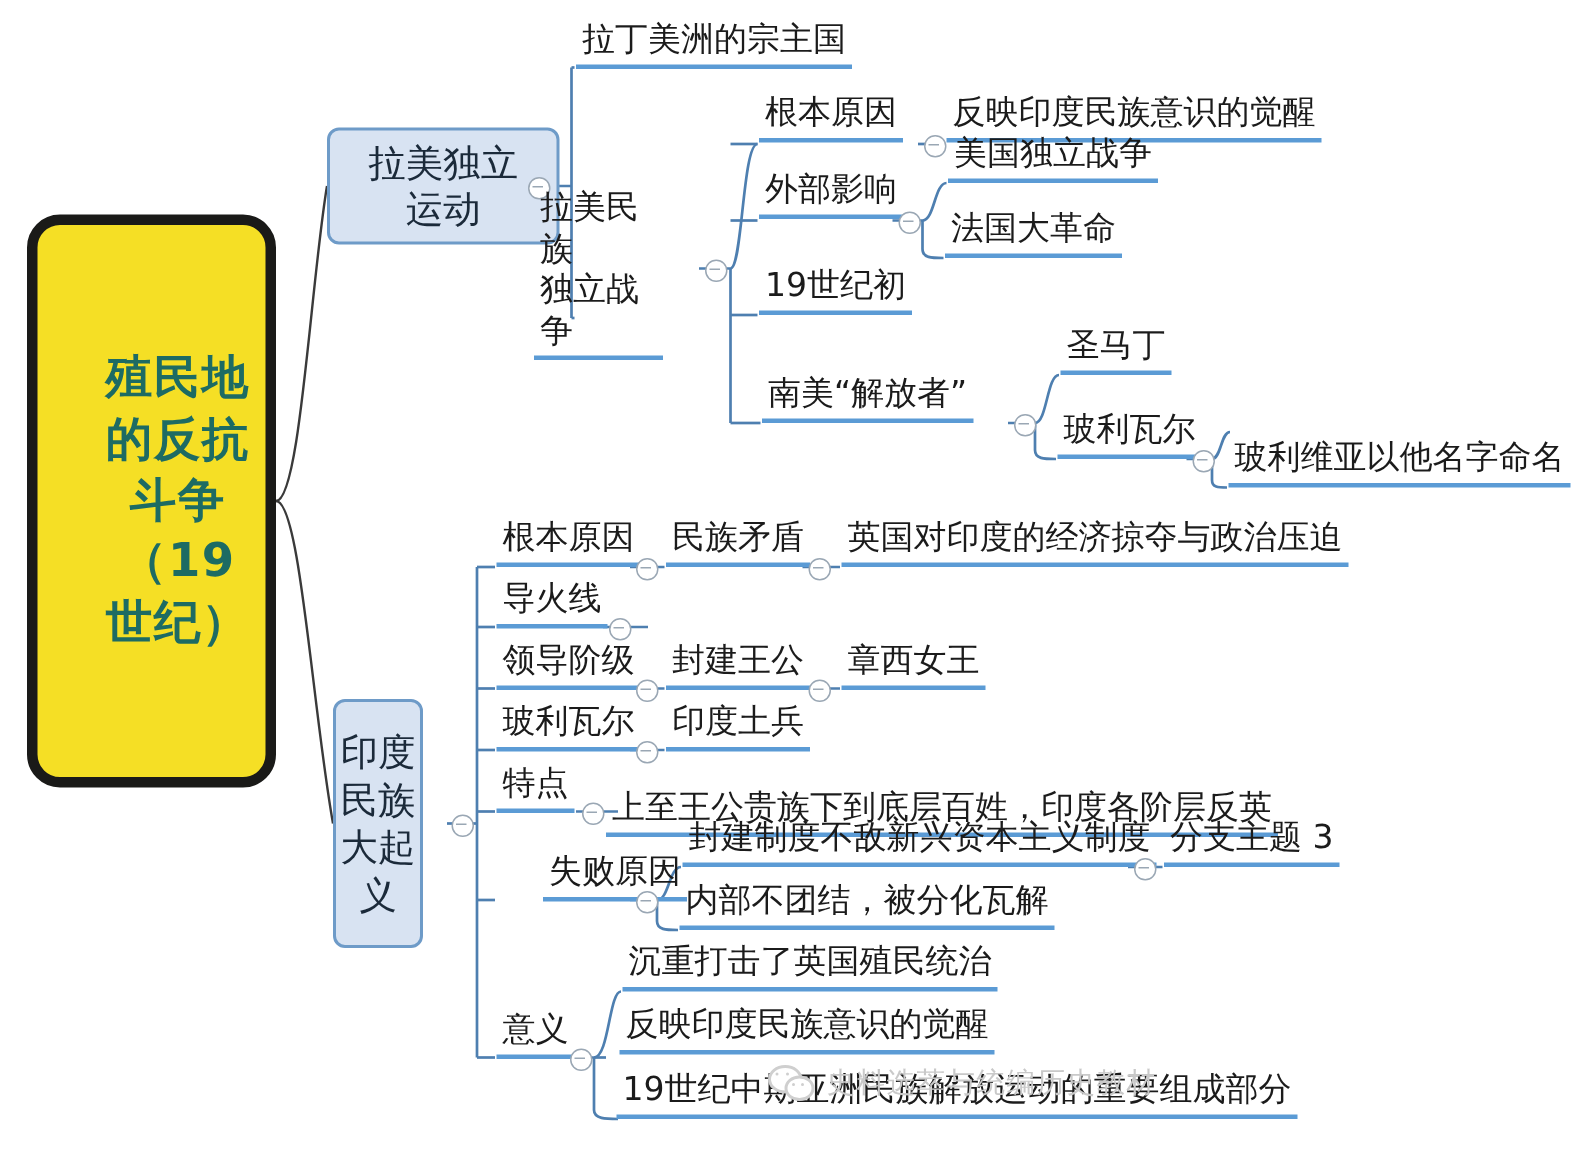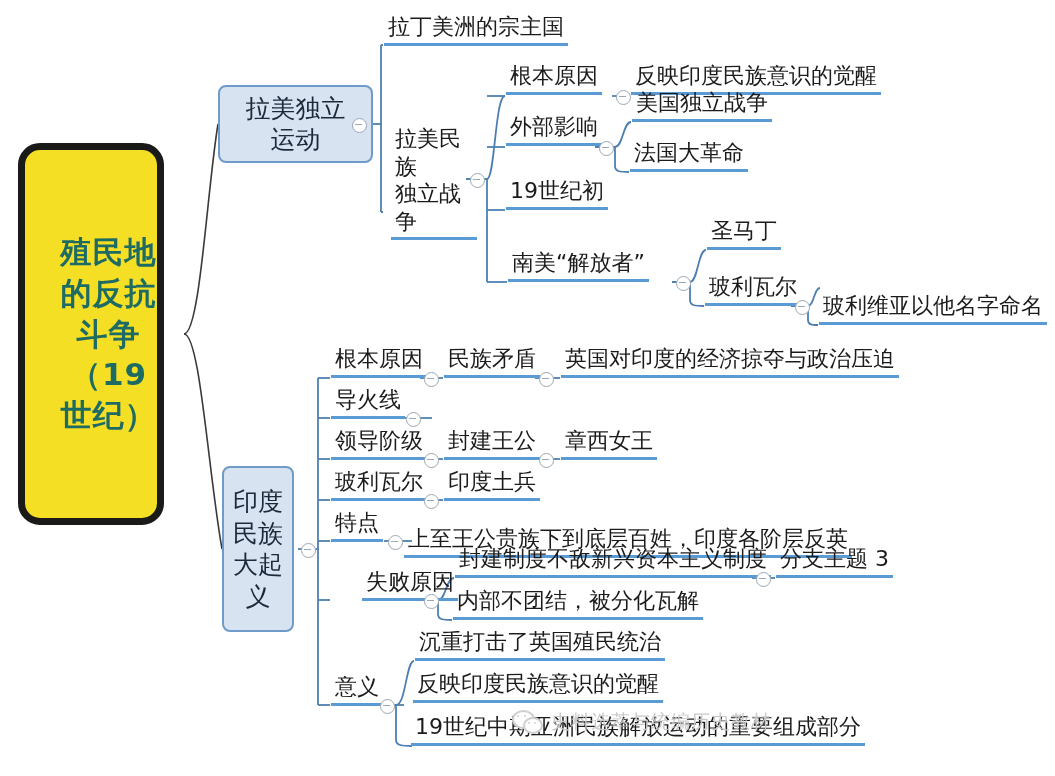--- a/index.html
+++ b/index.html
@@ -4,36 +4,36 @@
 <style>
   html,body{margin:0;padding:0;background:#ffffff;}
   body{font-family:"DejaVu Sans","Liberation Sans",sans-serif;}
   #canvas{position:relative;width:1055px;height:776px;background:#ffffff;overflow:hidden;}
   svg.links{position:absolute;left:0;top:0;width:1055px;height:776px;pointer-events:none;}
 
   .node{position:absolute;box-sizing:border-box;white-space:pre-line;}
 
   
   .root{
-    left:18px;top:143px;width:146px;height:382px;
+    left:18px;top:143px;width:166px;height:382px;
     background:#F5DF25;border:7px solid #1a1a18;border-radius:22px;
     display:flex;align-items:center;justify-content:center;text-align:center;
     color:#1d6b63;font-weight:bold;font-size:31px;line-height:1.32;
     letter-spacing:1px;
     padding-left:35px;
   }
 
   
   .boxnode{
     background:#D8E3F2;border:2px solid #6E9BC8;border-radius:8px;
     display:flex;align-items:center;justify-content:center;text-align:center;
     color:#1b2a3a;font-size:25px;line-height:1.26;
   }
   #n-latam{left:218px;top:85px;width:155px;height:78px;}
-  #n-india{left:222px;top:466px;width:72px;height:166px;}
+  #n-india{left:222px;top:466px;width:60px;height:166px;}
 
   
   .u{
     color:#1b1b1b;font-size:22px;line-height:1.25;
     padding:0 4px 3px 4px;display:flex;align-items:flex-end;
     border-bottom:3px solid #5B9BD5;
   }
   .u.twoline{display:block;border-bottom:3px solid #5B9BD5;padding-bottom:2px;}
 
   
@@ -126,21 +126,21 @@
 斗争
 （19
 世纪）</div>
 
   <div class="node boxnode" id="n-latam">拉美独立
 运动</div>
   <div class="toggle" style="left:352px;top:118px;"></div>
 
   <div class="node u" style="left:384px;top:16px;height:30px;">拉丁美洲的宗主国</div>
 
-  <div class="node u twoline" style="left:391px;top:125px;width:86px;">拉美民族
+  <div class="node u twoline" style="left:356px;top:125px;width:86px;">拉美民族
 独立战争</div>
   <div class="toggle" style="left:470px;top:173px;"></div>
 
   <div class="node u" style="left:506px;top:65px;height:30px;">根本原因</div>
   <div class="toggle" style="left:616px;top:90px;"></div>
   <div class="node u" style="left:631px;top:65px;height:30px;">反映印度民族意识的觉醒</div>
 
   <div class="node u" style="left:506px;top:116px;height:30px;">外部影响</div>
   <div class="toggle" style="left:599px;top:141px;"></div>
   <div class="node u" style="left:632px;top:92px;height:30px;">美国独立战争</div>

